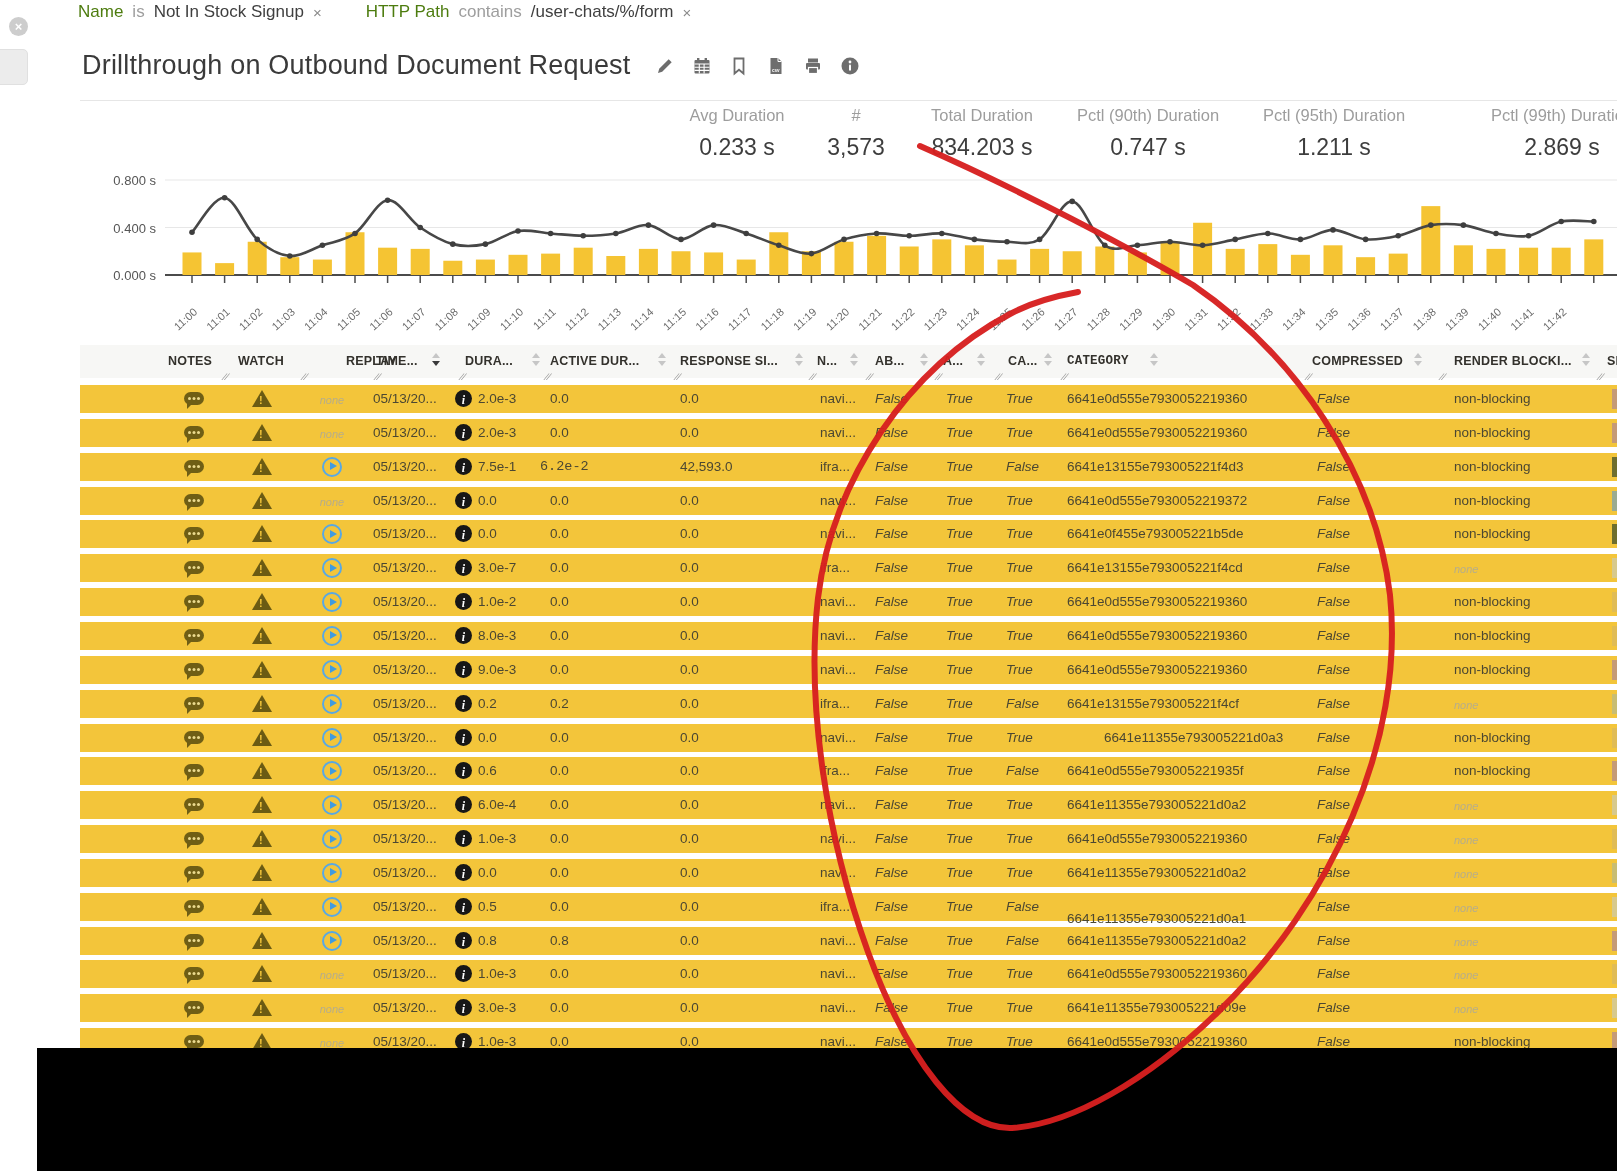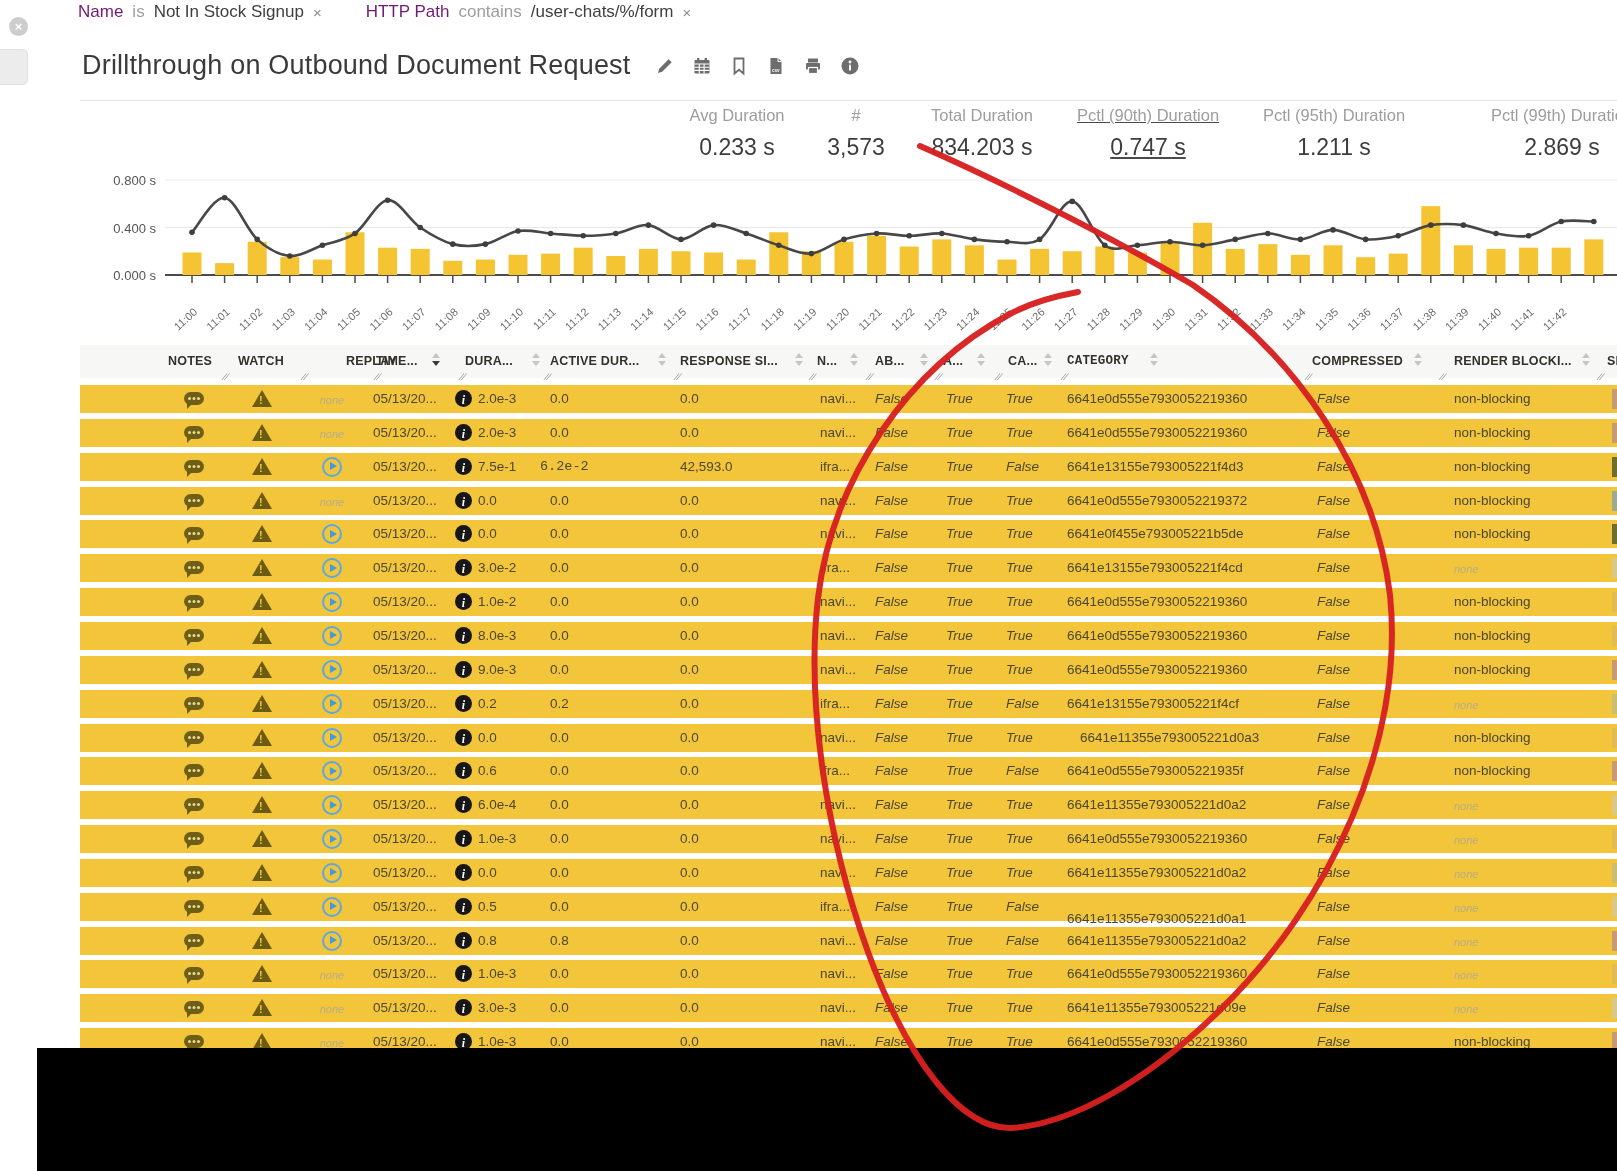--- a/index.html
+++ b/index.html
@@ -10,21 +10,21 @@
   
   .close-circle{position:absolute;left:9px;top:17px;width:19px;height:19px;border-radius:50%;
     background:#cdcdcd;color:#fff;font-size:13px;font-weight:bold;text-align:center;line-height:19px;}
   .close-circle::after{content:"\00d7";}
   .side-stub{position:absolute;left:-8px;top:49px;width:34px;height:34px;background:#ececec;
     border:1px solid #e0e0e0;border-radius:5px;}
   
   .filters{position:absolute;left:78px;top:0;height:24px;display:flex;align-items:center;font-size:17px;}
   .chip{display:flex;align-items:center;white-space:nowrap;}
   .chip + .chip{margin-left:44px;}
-  .f-field{color:#701a75;}
+  .f-field{color:#4d7c0f;}
   .f-op{color:#9e9e9e;margin:0 9px;}
   .f-val{color:#3f3f3f;}
   .f-x{color:#8a8a8a;font-size:15px;margin-left:9px;cursor:pointer;}
   .f-x::after{content:"\00d7";}
   
   .title-row{position:absolute;left:82px;top:50px;display:flex;align-items:center;}
   .page-title{font-size:27px;color:#3a3a3a;font-weight:400;letter-spacing:.2px;}
   .tool-icons{display:flex;align-items:center;margin-left:24px;gap:17px;}
   .tool-icons .ticon{width:20px;height:20px;display:block;cursor:pointer;}
   
@@ -130,21 +130,21 @@
       <div class="val">0.233 s</div>
     </div>
     <div class="stat" style="left: 801px; width: 110px; top: 106px;">
       <div class="lab">#</div>
       <div class="val">3,573</div>
     </div>
     <div class="stat" style="left: 902px; width: 160px; top: 106px;">
       <div class="lab">Total Duration</div>
       <div class="val">834.203 s</div>
     </div>
-    <div class="stat" style="left: 1053px; width: 190px; top: 106px; text-decoration: underline;">
+    <div class="stat" style="left: 1053px; width: 190px; top: 106px;">
       <div class="lab">Pctl (90th) Duration</div>
       <div class="val">0.747 s</div>
     </div>
     <div class="stat" style="left: 1239px; width: 190px; top: 106px;">
       <div class="lab">Pctl (95th) Duration</div>
       <div class="val">1.211 s</div>
     </div>
     <div class="stat" style="left: 1442px; width: 240px; top: 106px;">
       <div class="lab">Pctl (99th) Duration</div>
       <div class="val">2.869 s</div>
@@ -523,21 +523,21 @@
       </span>
     </div>
     <div class="trow" style="top: 554.25px; height: 28px;">
       <span class="icon-note">
         <span class="dots"></span>
       </span>
       <span class="icon-warn"></span>
       <span class="icon-play"></span>
       <span class="cell" style="left: 293px;">05/13/20...</span>
       <span class="icon-info"></span>
-      <span class="cell" style="left: 398px;">3.0e-2</span>
+      <span class="cell" style="left: 398px;">3.0e-7</span>
       <span class="cell" style="left: 470px;">0.0</span>
       <span class="cell" style="left: 600px;">0.0</span>
       <span class="cell" style="left: 740px;">ifra...</span>
       <span class="cell it" style="left: 795px;">False</span>
       <span class="cell it" style="left: 866px;">True</span>
       <span class="cell it" style="left: 926px;">True</span>
       <span class="cell" style="left: 987px;">6641e13155e793005221f4cd</span>
       <span class="cell it" style="left: 1237px;">False</span>
       <span class="cell muted" style="left: 1374px; top: 9px;">none</span>
       <span class="strip">
@@ -640,21 +640,21 @@
       <span class="icon-play"></span>
       <span class="cell" style="left: 293px;">05/13/20...</span>
       <span class="icon-info"></span>
       <span class="cell" style="left: 398px;">0.0</span>
       <span class="cell" style="left: 470px;">0.0</span>
       <span class="cell" style="left: 600px;">0.0</span>
       <span class="cell" style="left: 740px;">navi...</span>
       <span class="cell it" style="left: 795px;">False</span>
       <span class="cell it" style="left: 866px;">True</span>
       <span class="cell it" style="left: 926px;">True</span>
-      <span class="cell" style="left: 1000px;">6641e11355e793005221d0a3</span>
+      <span class="cell" style="left: 1024px;">6641e11355e793005221d0a3</span>
       <span class="cell it" style="left: 1237px;">False</span>
       <span class="cell" style="left: 1374px;">non-blocking</span>
       <span class="strip">
         <span style="background: rgb(224, 188, 85);"></span>
       </span>
     </div>
     <div class="trow" style="top: 757.35px; height: 28px;">
       <span class="icon-note">
         <span class="dots"></span>
       </span>

